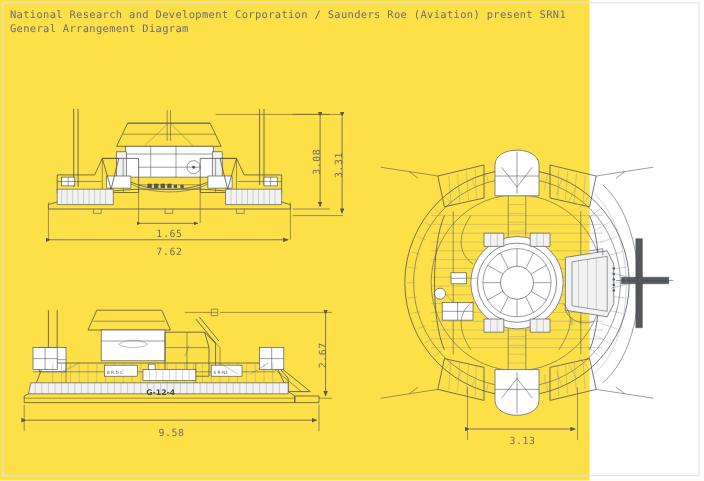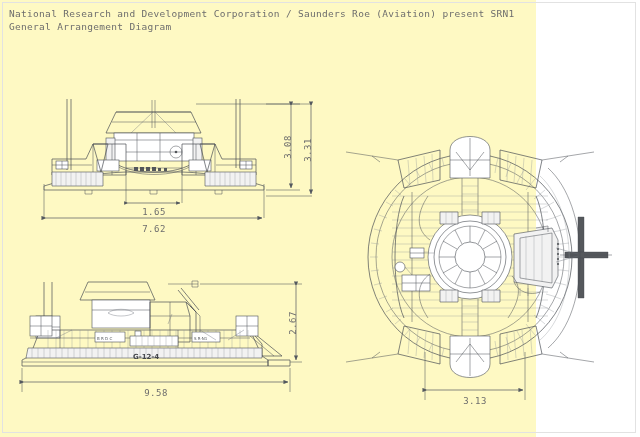--- a/index.html
+++ b/index.html
@@ -1,18 +1,18 @@
 <!DOCTYPE html>
 <html><head>
 <meta charset="utf-8">
 <style>
   html,body{margin:0;padding:0;background:#ffffff;}
   body{width:640px;height:437px;overflow:hidden;
        font-family:"DejaVu Sans Mono","Liberation Mono",monospace;}
-  #stage{position:relative;width:536px;height:437px;background:#fef9c3;}
+  #stage{position:relative;width:536px;height:437px;background:#fde047;}
   .title{
     position:absolute;left:9px;top:7px;width:620px;
     font-family:"DejaVu Sans Mono","Liberation Mono",monospace;
     font-size:9.5px;line-height:13px;color:#6d6d6d;white-space:pre-line;
     letter-spacing:0.3px;
   }
   svg{position:absolute;left:0;top:0;}
   .ln{fill:none;stroke:#4a4f55;stroke-width:0.7;}
   .ln2{fill:none;stroke:#4a4f55;stroke-width:0.5;}
   .thin{fill:none;stroke:#6a7078;stroke-width:0.4;}

